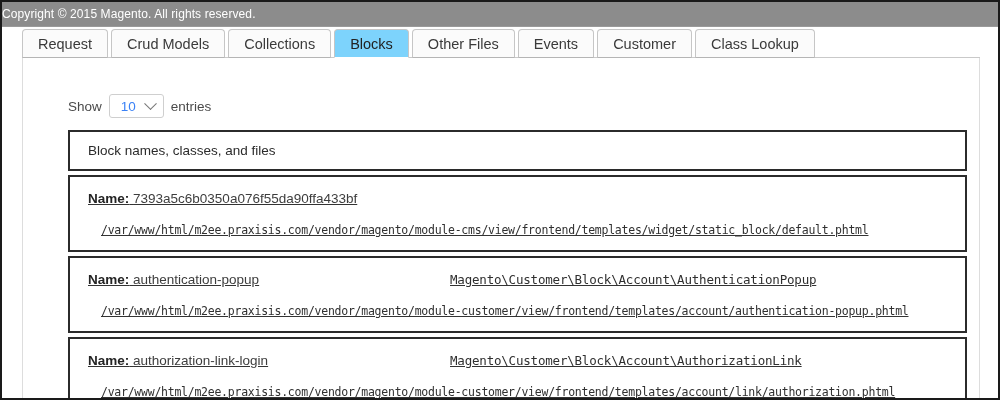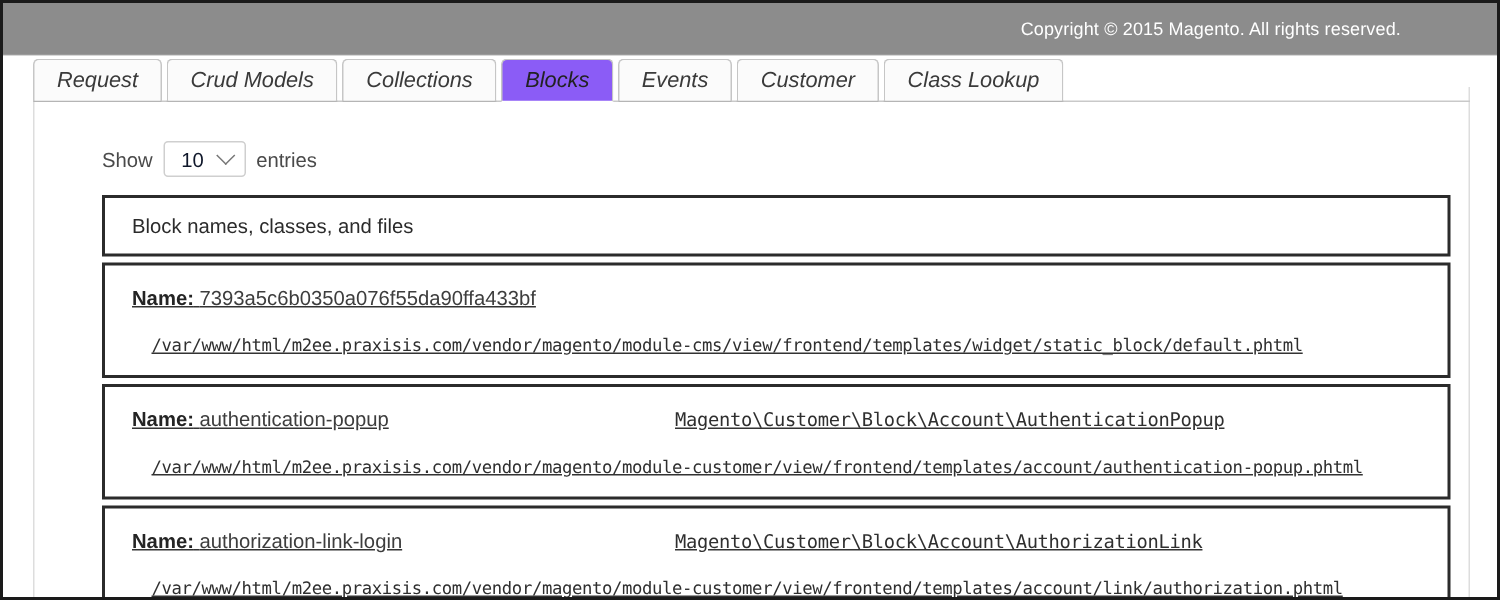--- a/index.html
+++ b/index.html
@@ -24,42 +24,40 @@
     left: 0; top: 0;
     width: 1000px;
     height: 400px;
     border: 2px solid #1a1a1a;
     overflow: hidden;
     background: #ffffff;
   }
 
   
   .copyright-bar {
-    height: 35px;
+    height: 25px;
     background: #8c8c8c;
     display: flex;
     align-items: center;
-    justify-content: flex-end;
     padding-right: 64px;
     border-bottom: 1px solid #9a9a9a;
   }
   .copyright-text {
     color: #ffffff;
     font-size: 12px;
     font-weight: 400;
     letter-spacing: 0.1px;
     white-space: nowrap;
   }
 
   
   .tabbar-wrap {
     position: relative;
     background: #ffffff;
     height: 31px;
-    font-style: italic;
   }
   .tabbar {
     position: absolute;
     left: 20px;
     top: 2px;
     display: flex;
     align-items: flex-end;
     height: 29px;
     z-index: 3;
   }
@@ -74,21 +72,21 @@
     background: #fbfbfb;
     border: 1px solid #c6c6c6;
     border-bottom: 1px solid #b5b5b5;
     border-radius: 4px 4px 0 0;
     margin-right: 3px;
     white-space: nowrap;
     cursor: pointer;
     position: relative;
   }
   .tab.active {
-    background: #8b5cf6;
+    background: #7dd3fc;
     border-bottom-color: #ffffff;
     color: #222222;
     z-index: 4;
   }
 
   
   .tab-baseline {
     position: absolute;
     left: 20px;
     right: 18px;
@@ -125,21 +123,21 @@
     display: inline-flex;
     align-items: center;
     gap: 10px;
     border: 1px solid #cfcfcf;
     border-radius: 3px;
     background: #ffffff;
     padding: 3px 8px 3px 11px;
     height: 24px;
     cursor: pointer;
     font-size: 13.5px;
-    color: #0f172a;
+    color: #3b82f6;
   }
   .chevron-down {
     display: inline-block;
     width: 9px;
     height: 9px;
     border-right: 1.6px solid #777777;
     border-bottom: 1.6px solid #777777;
     transform: rotate(45deg) translate(-2px, -2px);
   }
 
@@ -208,20 +206,21 @@
     <span class="copyright-text">Copyright © 2015 Magento. All rights reserved.</span>
   </div>
 
   <div class="tabbar-wrap">
     <div class="tab-baseline"></div>
     <div class="tabbar">
       <div class="tab">Request</div>
       <div class="tab">Crud Models</div>
       <div class="tab">Collections</div>
       <div class="tab active">Blocks</div>
+      <div class="tab">Other Files</div>
       <div class="tab">Events</div>
       <div class="tab">Customer</div>
       <div class="tab">Class Lookup</div>
     </div>
   </div>
 
   <div class="content-panel">
 
     <div class="length-control">
       <span class="length-label">Show</span>

